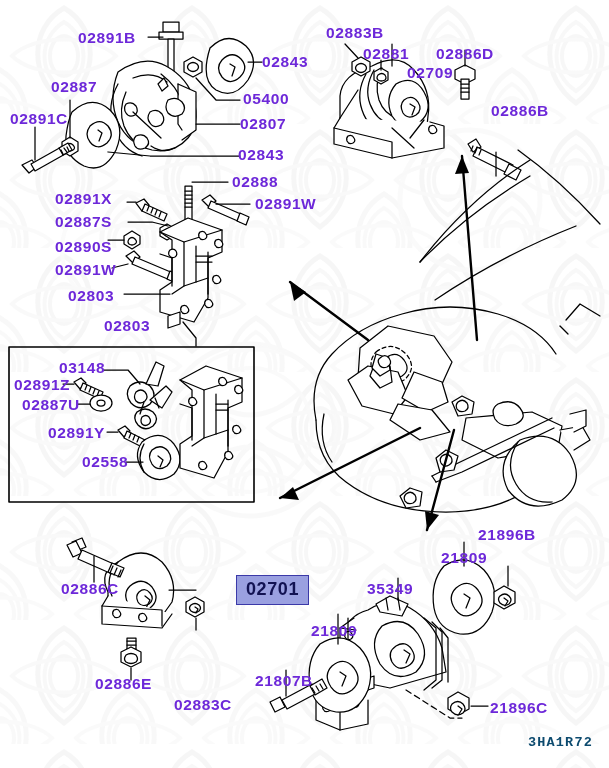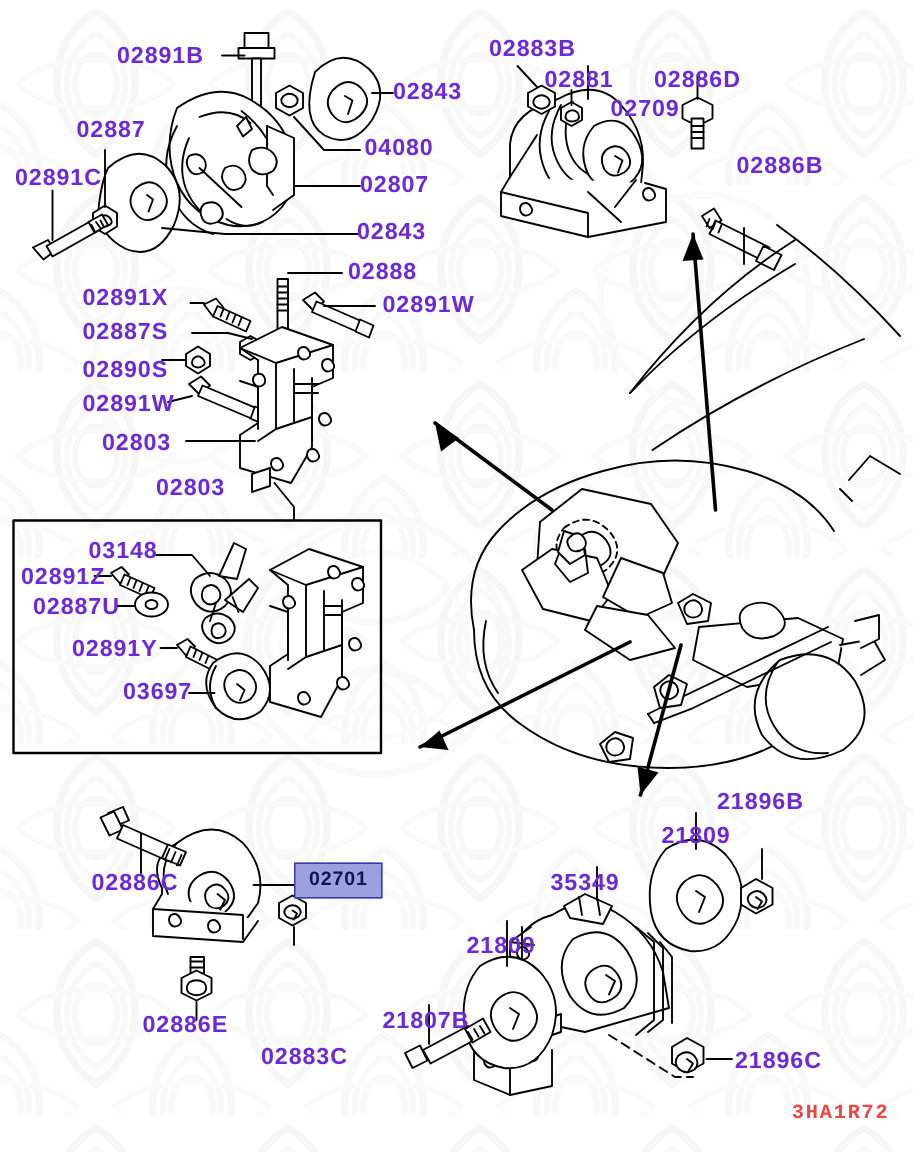--- a/index.html
+++ b/index.html
@@ -41,36 +41,37 @@
     white-space: nowrap;
     line-height: 1;
   }
   .hl {
     position: absolute;
     box-sizing: border-box;
     background: #9aa0e0;
     border: 1.6px solid #3b39a8;
     padding: 3px 9px 4px 9px;
     font-family: "Liberation Sans", sans-serif;
-    font-size: 13px;
+    font-size: 18px;
     font-weight: 700;
     letter-spacing: 0.6px;
     color: #121252;
     white-space: nowrap;
     line-height: 1.15;
+    margin-left: 40px;
   }
   #diagram-code {
     position: absolute;
     right: 16px;
     bottom: 18px;
     font-family: "Liberation Mono", monospace;
     font-size: 13.5px;
     font-weight: 700;
     letter-spacing: 1.2px;
-    color: #ef4444;
+    color: #0c4a6e;
     white-space: nowrap;
     text-align: center;
   }
 </style>
 </head>
 <body>
 
 <div id="page">
 
   <svg id="watermark" viewBox="0 0 609 768" xmlns="http://www.w3.org/2000/svg">
@@ -475,38 +476,38 @@
       <path d="M280 498 l19 2 l-6 -13 z" fill="#000" stroke="none"></path>
 
       <path d="M427 530 L454 430" stroke-width="2.4"></path>
       <path d="M427 530 l12 -15 l-14 -4 z" fill="#000" stroke="none"></path>
     </g>
   </svg>
 
   <div class="lbl" style="left:78px;  top:30px;">02891B</div>
   <div class="lbl" style="left:262px; top:54px;">02843</div>
   <div class="lbl" style="left:51px;  top:79px;text-align:center;">02887</div>
-  <div class="lbl" style="left:243px; top:91px;">04080</div>
+  <div class="lbl" style="left:243px; top:91px;">05400</div>
   <div class="lbl" style="left:10px;  top:111px;">02891C</div>
   <div class="lbl" style="left:240px; top:116px;">02807</div>
   <div class="lbl" style="left:238px; top:147px;">02843</div>
   <div class="lbl" style="left:232px; top:174px;">02888</div>
   <div class="lbl" style="left:55px;  top:191px;">02891X</div>
   <div class="lbl" style="left:255px; top:196px;">02891W</div>
   <div class="lbl" style="left:55px;  top:214px;">02887S</div>
   <div class="lbl" style="left:55px;  top:239px;">02890S</div>
   <div class="lbl" style="left:55px;  top:262px;">02891W</div>
   <div class="lbl" style="left:68px;  top:288px;">02803</div>
   <div class="lbl" style="left:104px; top:318px;">02803</div>
 
   <div class="lbl" style="left:59px;  top:360px;">03148</div>
   <div class="lbl" style="left:14px;  top:377px;">02891Z</div>
   <div class="lbl" style="left:22px;  top:397px;">02887U</div>
   <div class="lbl" style="left:48px;  top:425px;">02891Y</div>
-  <div class="lbl" style="left:82px;  top:454px;">03697</div>
+  <div class="lbl" style="left:82px;  top:454px;">02558</div>
 
   <div class="lbl" style="left:61px;  top:581px;">02886C</div>
   <div class="lbl" style="left:174px; top:652px;margin-top:45px;">02883C</div>
   <div class="lbl" style="left:95px;  top:676px;">02886E</div>
 
   <div class="lbl" style="left:326px; top:25px;">02883B</div>
   <div class="lbl" style="left:363px; top:46px;">02881</div>
   <div class="lbl" style="left:407px; top:25px;margin-top:40px;">02709</div>
   <div class="lbl" style="left:436px; top:46px;">02886D</div>
   <div class="lbl" style="left:491px; top:103px;">02886B</div>

